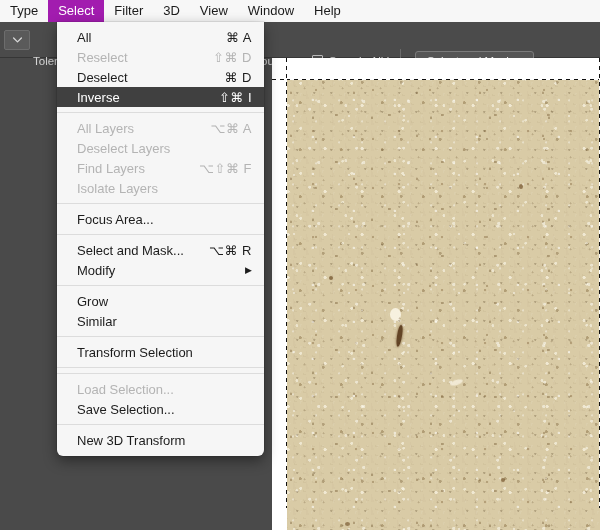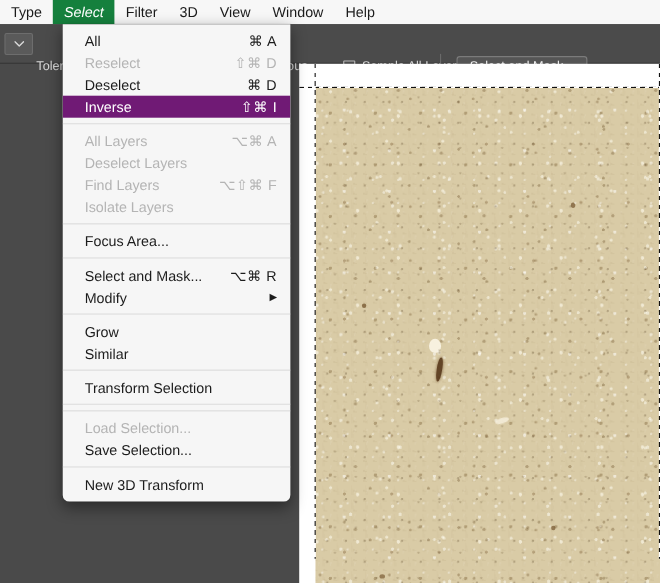--- a/index.html
+++ b/index.html
@@ -26,23 +26,22 @@
   }
   .menubar-item {
     display: flex; align-items: flex-start;
     padding: 0 10px;
     font-size: 13px;
     color: #1b1b1b;
     white-space: nowrap;
     line-height: 22px;
   }
   .menubar-item.active {
-    background: #15803d;
+    background: #a21caf;
     color: #ffffff;
-    font-style: italic;
   }
 
   
   #toolbar {
     position: absolute; left: 0; top: 22px;
     width: 600px; height: 36px;
     background: #4b4b4b;
     border-bottom: 1px solid #363636;
   }
   .tb-chevron-box {
@@ -187,21 +186,21 @@
   .mrow {
     position: relative;
     display: flex; align-items: center;
     height: 20px;
     padding: 0 12px 0 20px;
     font-size: 13px;
     color: #1c1c1c;
     white-space: nowrap;
   }
   .mrow.disabled { color: #b4b4b4; }
-  .mrow.selected { background: #701a75; color: #ffffff; }
+  .mrow.selected { background: #404040; color: #ffffff; }
   .mlabel { flex: 0 0 auto; }
   .mkey {
     margin-left: auto;
     font-size: 13px;
     letter-spacing: .5px;
     padding-left: 18px;
   }
   .mrow.disabled .mkey { color: #b4b4b4; }
   .msep {
     height: 1px;

